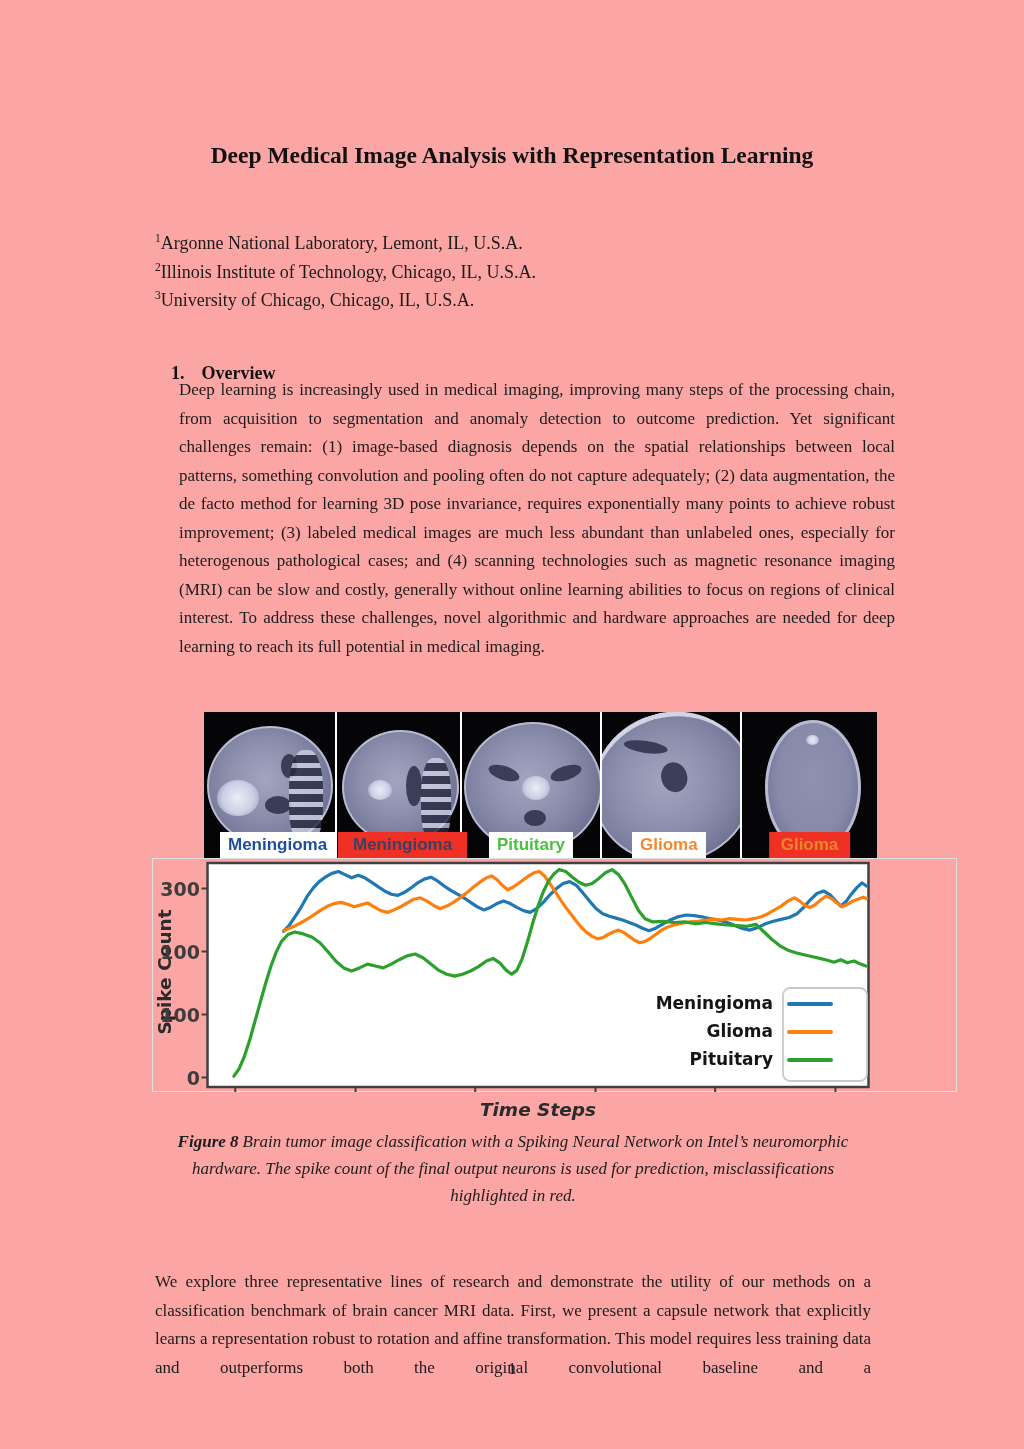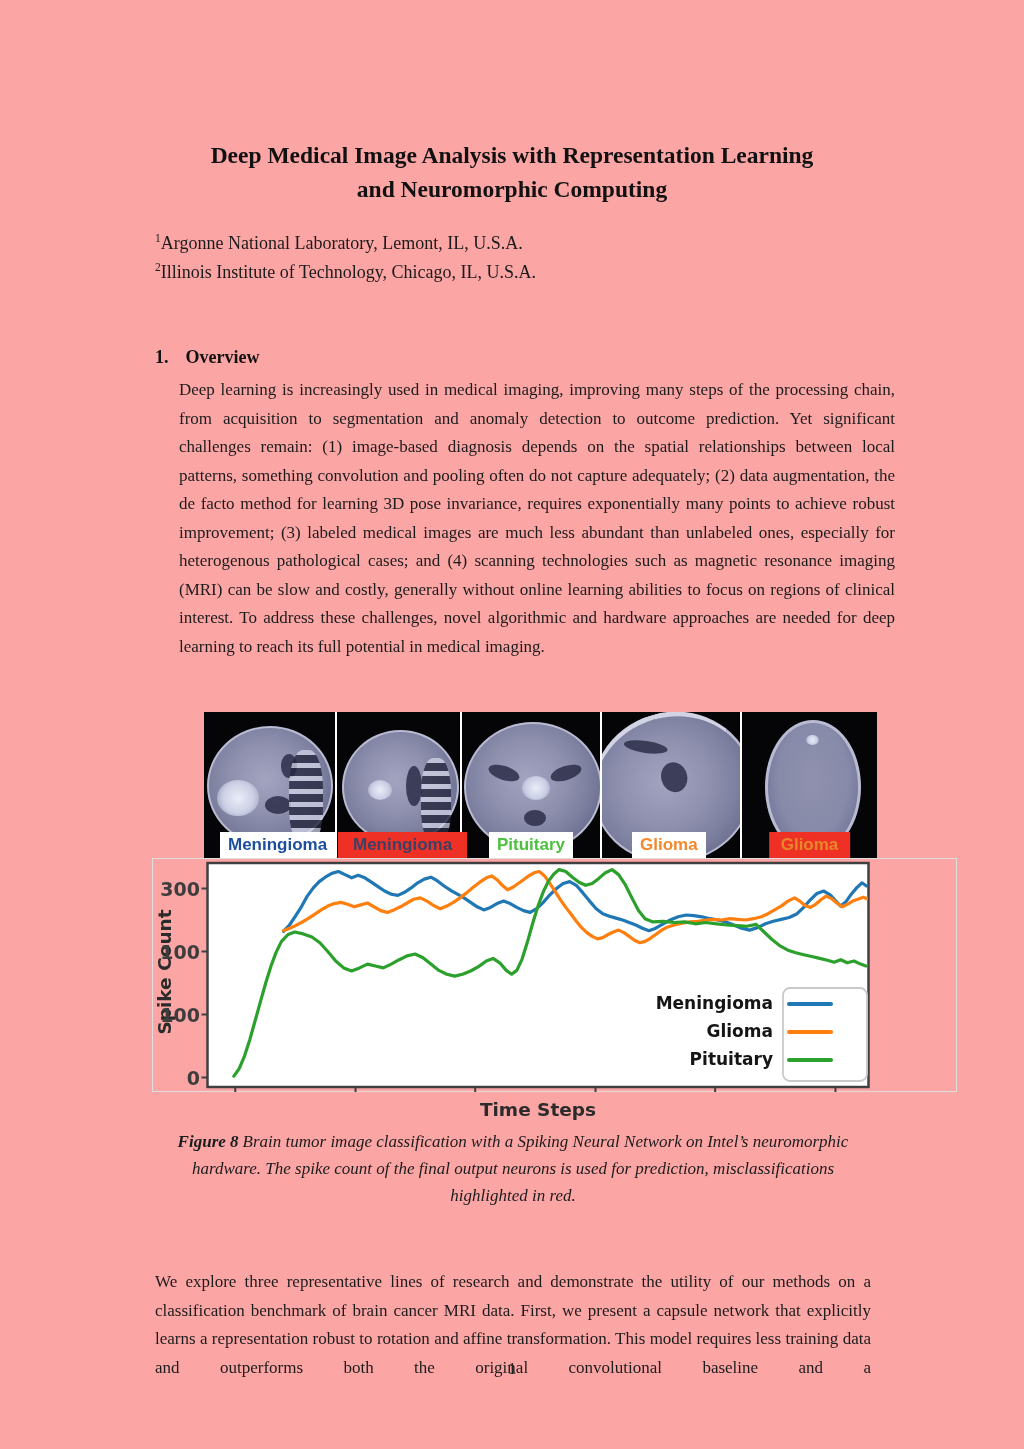--- a/index.html
+++ b/index.html
@@ -10,21 +10,21 @@
   .title{position:absolute;left:0;top:122px;width:1024px;text-align:center;
          font-weight:bold;font-size:23.5px;line-height:34px;color:#111;}
   .title span{display:block;}
   .authors{position:absolute;left:0;top:199px;width:1024px;text-align:center;
            font-size:19px;color:#1b1b1b;}
   .authors sup,.affils sup{font-size:64%;line-height:0;vertical-align:super;}
   .affils{position:absolute;left:155px;top:229px;width:720px;
           font-size:18px;line-height:28.5px;color:#1b1b1b;}
 
   
-  .heading{position:absolute;left:155px;top:347px;margin:0;
+  .heading{position:absolute;left:155px;top:347px;margin:16px;
            font-size:18px;font-weight:bold;color:#111;}
   .heading .hnum{margin-right:17px;}
   .body{position:absolute;left:155px;width:716px;margin:0;
         font-size:17px;line-height:28.5px;text-align:justify;color:#1c1c1c;}
   .p1{top:376px;margin-left:24px;}
   .p2{top:1268px;text-align-last:justify;}
 
   
   .mri{position:absolute;left:204px;top:712px;width:673px;height:146px;
        display:flex;gap:2px;background:#ffffff;}
@@ -65,45 +65,45 @@
   
   .chart{position:absolute;left:152px;top:858px;width:805px;height:270px;
          font-family:"DejaVu Sans", sans-serif;}
   .figbox{position:absolute;left:0;top:0;width:803px;height:232px;border:1px solid #dedede;}
   .chart svg{position:absolute;left:0;top:0;}
   .ylab{position:absolute;left:-98px;top:102px;width:224px;height:24px;text-align:center;
         transform:rotate(-90deg);font-weight:bold;font-size:18.5px;color:#2b2b2b;}
   .ytick{position:absolute;left:0;width:48px;height:22px;text-align:right;
          font-size:19px;font-weight:600;color:#3d3d3d;}
   .xlab{position:absolute;left:55px;top:241px;width:662px;text-align:center;
-        font-weight:bold;font-size:18.5px;color:#2b2b2b;}
+        font-weight:bold;font-size:18.5px;color:#2b2b2b;font-style:italic;}
   .leglabel{position:absolute;left:371px;width:250px;height:22px;text-align:right;
             font-weight:bold;font-size:17px;color:#151515;}
 
   
   .caption{position:absolute;left:155px;top:1128px;width:716px;margin:0;text-align:center;
            font-style:italic;font-size:17px;line-height:27px;color:#1c1c1c;}
   .caption .caplabel{font-weight:bold;margin-right:4px;}
   .pageno{position:absolute;left:0;top:1358px;width:1024px;text-align:center;
           font-size:17.5px;color:#222;}
 </style>
 </head>
 <body>
 
 <div class="page">
 
   <h1 class="title">
     <span>Deep Medical Image Analysis with Representation Learning</span>
-    <span>and Neuromorphic Computing</span>
   </h1>
 
 
   <div class="affils" id="affils">
       <div><sup>1</sup>Argonne National Laboratory, Lemont, IL, U.S.A.</div>
       <div><sup>2</sup>Illinois Institute of Technology, Chicago, IL, U.S.A.</div>
+      <div><sup>3</sup>University of Chicago, Chicago, IL, U.S.A.</div>
     </div>
 
   <h2 class="heading">
     <span class="hnum">1.</span><span>Overview</span>
   </h2>
 
   <p class="body p1">Deep learning is increasingly used in medical imaging, improving many steps of the processing chain, from acquisition to segmentation and anomaly detection to outcome prediction. Yet significant challenges remain: (1) image-based diagnosis depends on the spatial relationships between local patterns, something convolution and pooling often do not capture adequately; (2) data augmentation, the de facto method for learning 3D pose invariance, requires exponentially many points to achieve robust improvement; (3) labeled medical images are much less abundant than unlabeled ones, especially for heterogenous pathological cases; and (4) scanning technologies such as magnetic resonance imaging (MRI) can be slow and costly, generally without online learning abilities to focus on regions of clinical interest. To address these challenges, novel algorithmic and hardware approaches are needed for deep learning to reach its full potential in medical imaging.</p>
 
   <div class="mri">
     <div class="panel pw1">

